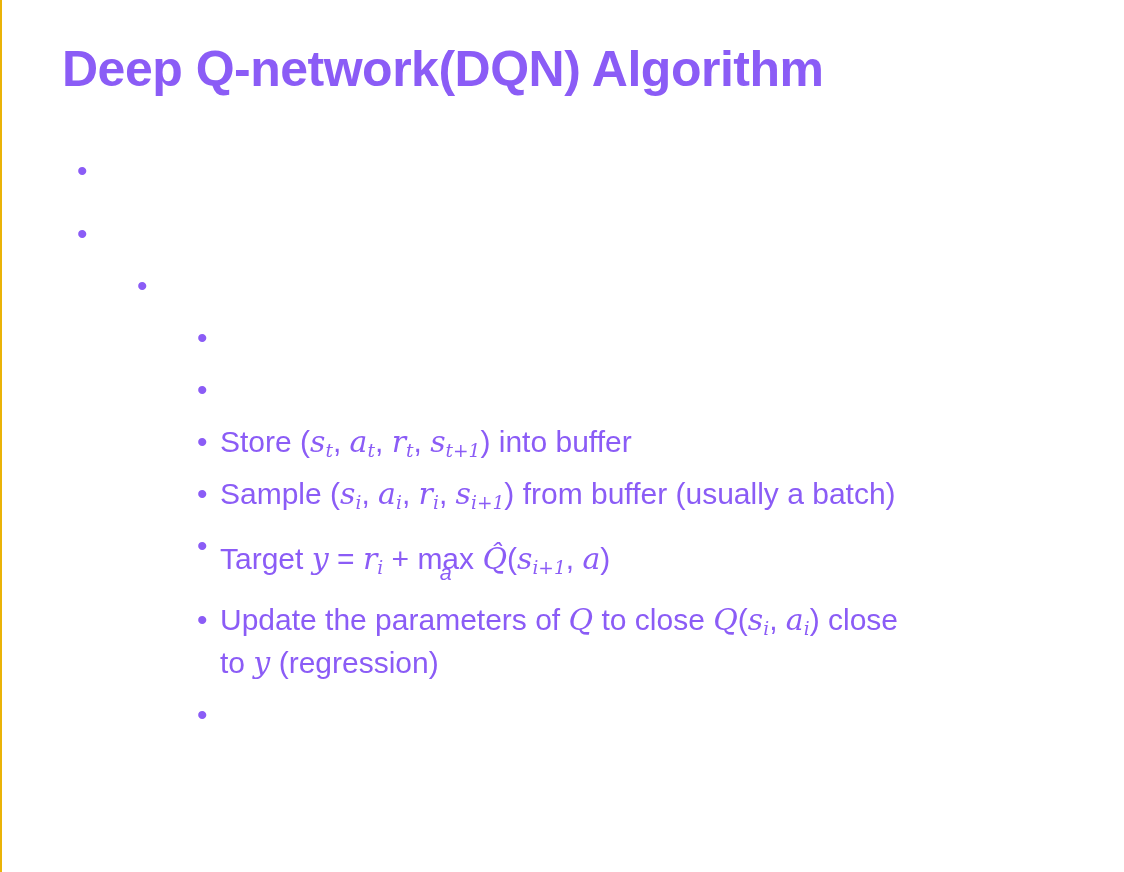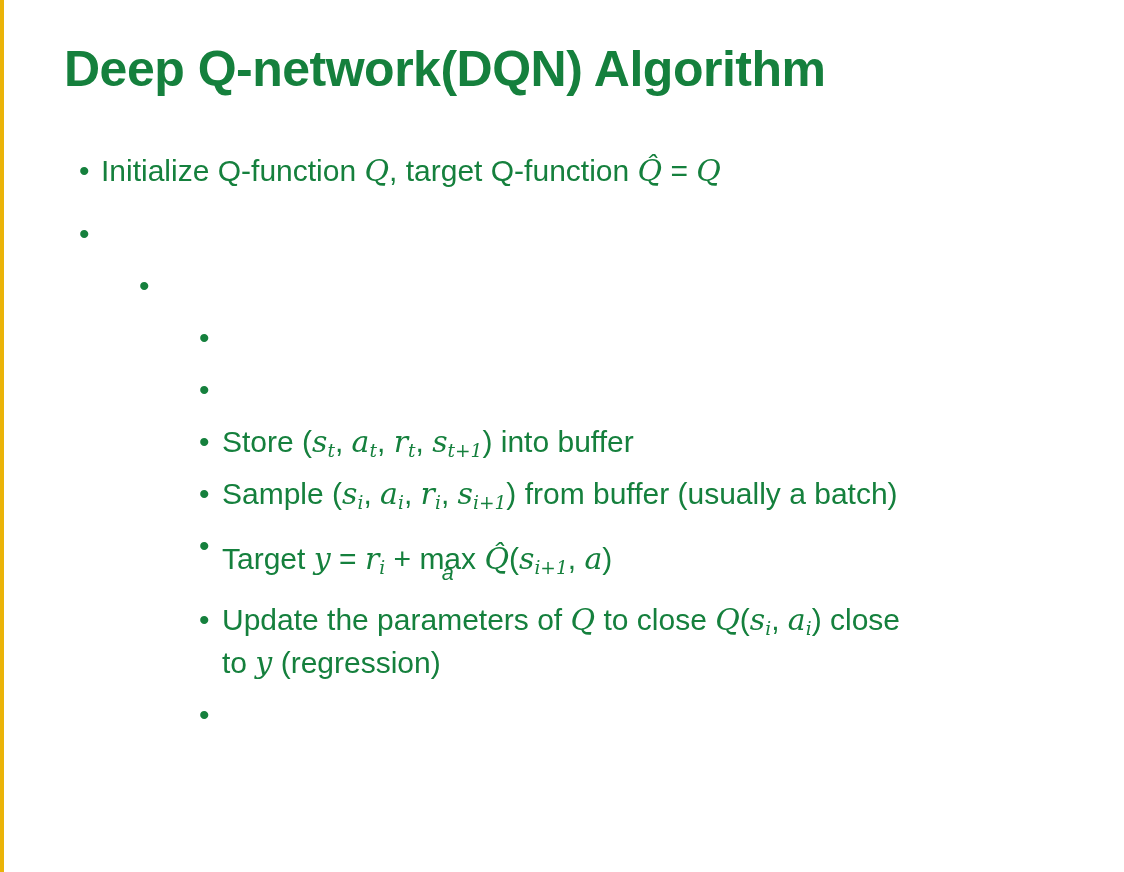--- a/index.html
+++ b/index.html
@@ -1,20 +1,20 @@
 <!DOCTYPE html>
 <html><head>
 <meta charset="utf-8">
 <style>
   html,body{margin:0;padding:0;}
   body{width:1124px;height:872px;overflow:hidden;background:#ffffff;}
   .slide{
     position:relative;width:1124px;height:872px;box-sizing:border-box;
-    background:#ffffff;border-left:4px solid #eab308;overflow:hidden;
-    font-family:"Liberation Sans",sans-serif;color:#15803d;
+    background:#ffffff;border-left:2px solid #eab308;overflow:hidden;
+    font-family:"Liberation Sans",sans-serif;color:#8b5cf6;
   }
   .title{
     margin:42px 0 0 60px;font-size:50px;line-height:55px;font-weight:bold;
     letter-spacing:-0.5px;white-space:nowrap;
   }
   .bullets{margin-top:52px;}
   .item{display:flex;align-items:flex-start;font-size:30px;line-height:43px;}
   .item .marker{flex:none;}
   .lv1{padding-left:75px;margin-top:20px;}
   .lv1 .marker{width:22px;}
@@ -34,21 +34,20 @@
   }
 </style>
 </head>
 <body>
 
 <div class="slide">
   <div class="title">Deep Q-network(DQN) Algorithm</div>
   <div class="bullets" id="bullet-list">
       <div class="item lv1">
         <span class="marker">•</span>
-        <div class="txt"><span>Initialize Q-function </span><span class="m">Q</span><span>, target Q-function </span><span class="m">Q̂</span><span> = </span><span class="m">Q</span></div>
       </div>
       <div class="item lv1">
         <span class="marker">•</span>
       </div>
       <div class="item lv2">
         <span class="marker">•</span>
       </div>
       <div class="item lv3">
         <span class="marker">•</span>
       </div>

